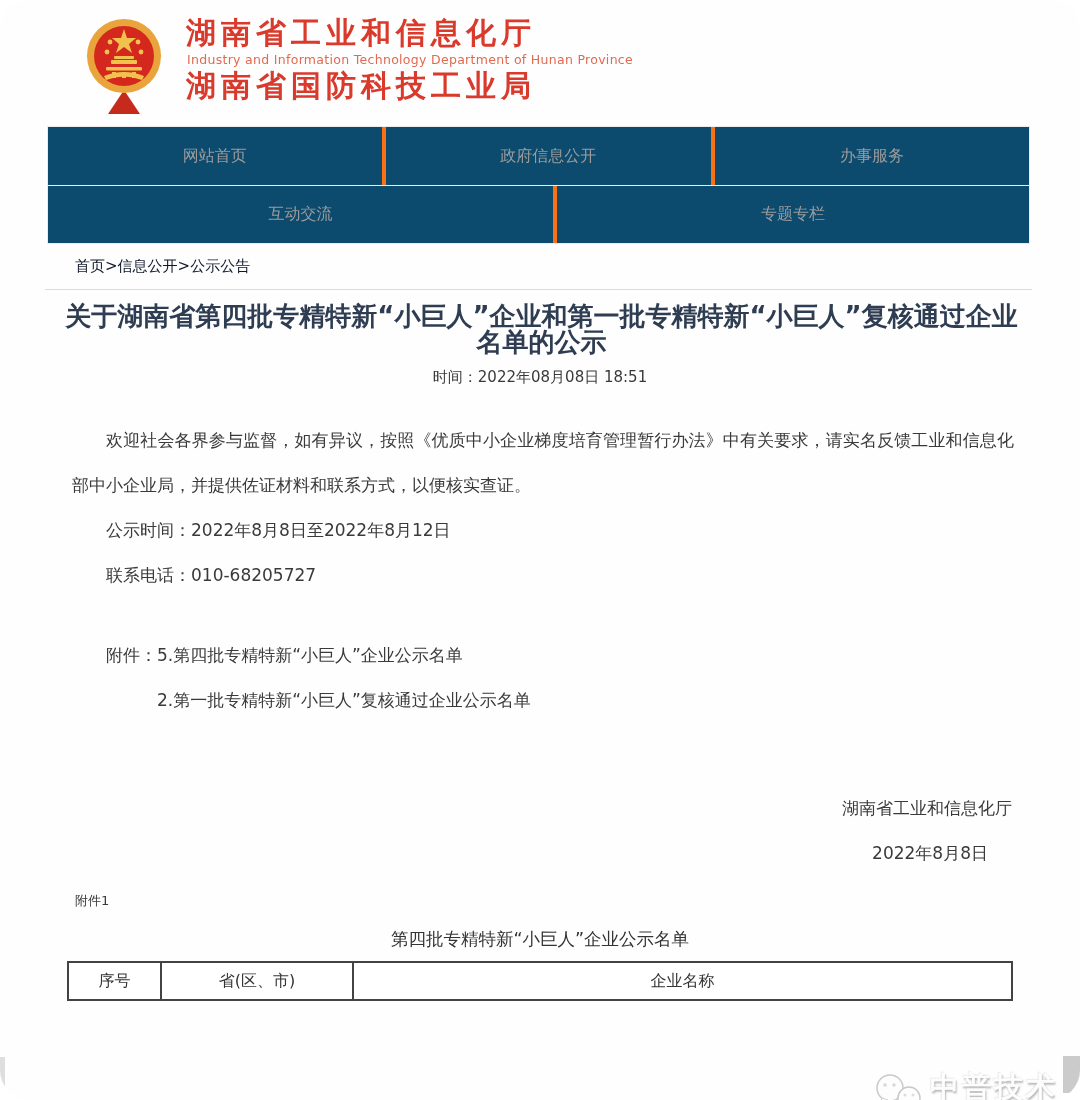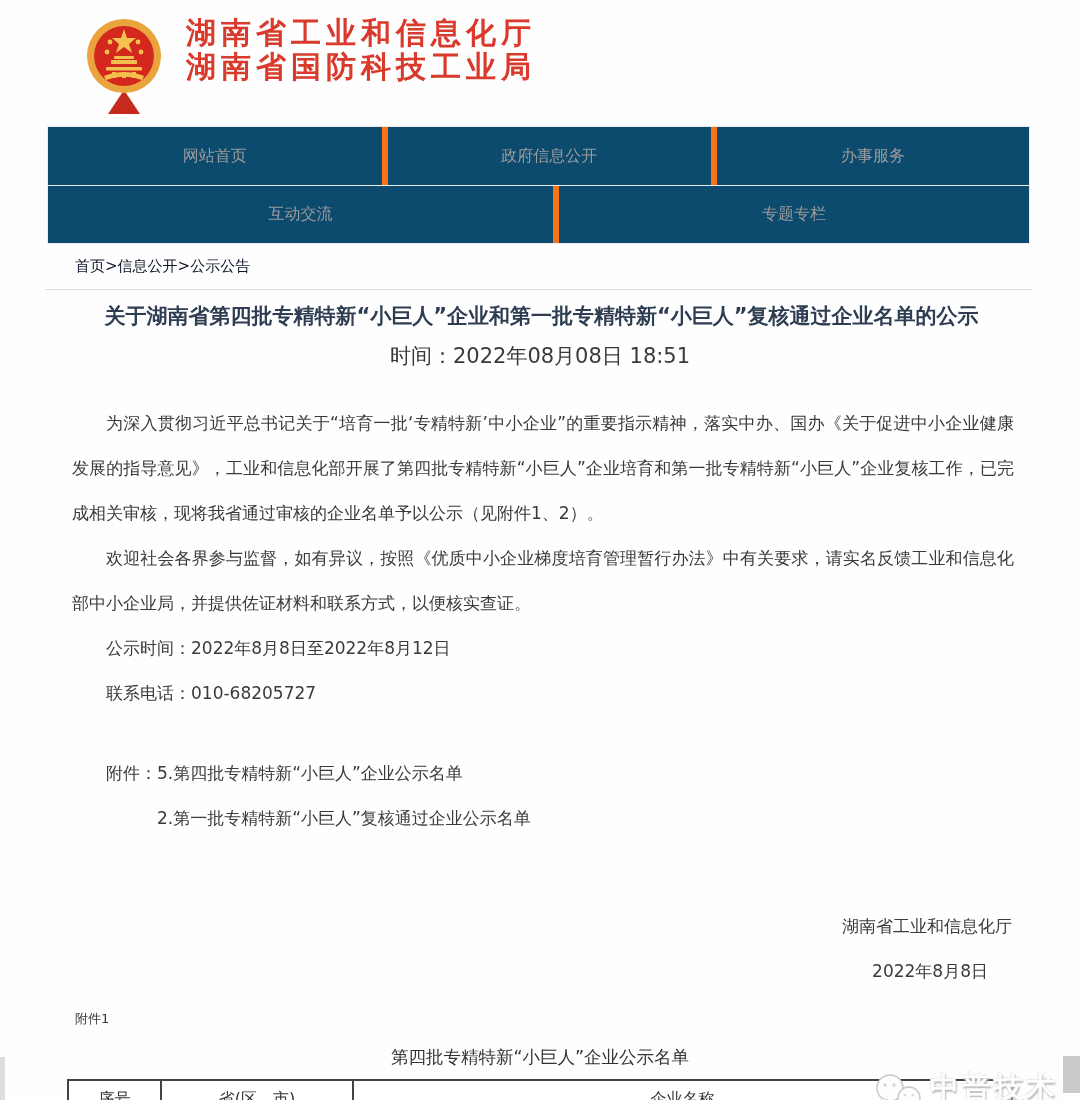--- a/index.html
+++ b/index.html
@@ -2,49 +2,50 @@
 <html><head>
 <meta charset="utf-8">
 <style>
   * { margin:0; padding:0; box-sizing:border-box; }
   html,body { background:#ffffff; }
   .page {
     position:relative; width:1080px; height:1100px;
     background:#fefefe; overflow:hidden;
     font-family:"DejaVu Sans","Liberation Sans",sans-serif;
     color:#3a3a3a;
+    border-radius:30px;
   }
 
   
   .site-header { position:relative; height:126px; }
   .emblem { position:absolute; left:86px; top:12px; width:76px; height:102px; }
   .org-names { position:absolute; left:186px; top:16px; }
   .org-line { font-size:30px; font-weight:bold; color:#d93a2b; letter-spacing:5px; line-height:34px; white-space:nowrap; }
   .org-en { font-size:12.5px; color:#e16a4f; letter-spacing:0.3px; line-height:16px; margin:2px 0 1px 1px; white-space:nowrap; }
 
   
   .main-nav { margin:0 50px 0 47px; border:1px solid #ececec; background:#0c4a6e; }
   .nav-row { display:flex; height:58px; }
   .nav-row + .nav-row { border-top:1px solid #ececec; }
   .nav-cell {
     display:flex; align-items:center; justify-content:center;
     font-size:16px; color:#9c9c9c; cursor:pointer;
   }
-  .nav-cell + .nav-cell { border-left:6px solid #f97316; }
+  .nav-cell + .nav-cell { border-left:4px solid #f97316; }
   .w34 { width:34%; } .w336 { width:33.6%; } .w324 { width:32.4%; }
   .w515 { width:51.5%; } .w485 { width:48.5%; }
 
   
   .breadcrumb { margin:13px 0 0 75px; font-size:15px; color:#0f172a; cursor:pointer; }
   .divider { margin:13px 48px 0 45px; border:none; border-top:1px solid #dcdcdc; height:0; }
   .article-title {
     margin:13px 55px 0 58px; text-align:center;
-    font-size:21px; font-weight:bold; color:#2e3d52; line-height:26px;
+    font-size:26px; font-weight:bold; color:#2e3d52; line-height:26px;
   }
-  .article-time { margin-top:13px; text-align:center; font-size:21px; color:#3a3a3a; }
+  .article-time { margin-top:13px; text-align:center; font-size:15px; color:#3a3a3a; }
 
   
   .article-body {
     margin:31px 66px 0 72px; font-size:17px; line-height:45px;
     color:#3a3a3a; text-align:justify;
   }
   .indent { text-indent:2em; }
   .attach-line2 { padding-left:5em; }
   .sp-s { height:35px; } .sp-m { height:63px; }
   .sig-org { text-align:right; padding-right:2px; }
@@ -91,20 +92,21 @@
       <rect x="25" y="48" width="26" height="4" rx="1" fill="#f2c14e"></rect>
       <rect x="28" y="44" width="20" height="3" rx="1" fill="#f2c14e"></rect>
       <rect x="20" y="55" width="36" height="3.5" rx="1" fill="#f2c14e"></rect>
       <path d="M18 64 Q38 56 58 64 L56 68 Q38 61 20 68 Z" fill="#f2c14e"></path>
       <rect x="26" y="60" width="4" height="6" fill="#f2c14e"></rect>
       <rect x="36" y="60" width="4" height="6" fill="#f2c14e"></rect>
       <rect x="46" y="60" width="4" height="6" fill="#f2c14e"></rect>
     </svg>
     <div class="org-names">
       <div class="org-line">湖南省工业和信息化厅</div>
+      <div class="org-en">Industry and Information Technology Department of Hunan Province</div>
       <div class="org-line">湖南省国防科技工业局</div>
     </div>
   </div>
 
   <div class="main-nav">
     <div class="nav-row">
       <div class="nav-cell w34">网站首页</div>
       <div class="nav-cell w336">政府信息公开</div>
       <div class="nav-cell w324">办事服务</div>
     </div>
@@ -114,21 +116,20 @@
     </div>
   </div>
 
   <div class="breadcrumb">首页&gt;信息公开&gt;公示公告</div>
   <hr class="divider">
 
   <h1 class="article-title">关于湖南省第四批专精特新“小巨人”企业和第一批专精特新“小巨人”复核通过企业名单的公示</h1>
   <div class="article-time">时间：2022年08月08日 18:51</div>
 
   <div class="article-body">
-    <p class="indent">为深入贯彻习近平总书记关于“培育一批‘专精特新’中小企业”的重要指示精神，落实中办、国办《关于促进中小企业健康发展的指导意见》，工业和信息化部开展了第四批专精特新“小巨人”企业培育和第一批专精特新“小巨人”企业复核工作，已完成相关审核，现将我省通过审核的企业名单予以公示（见附件1、2）。</p>
     <p class="indent">欢迎社会各界参与监督，如有异议，按照《优质中小企业梯度培育管理暂行办法》中有关要求，请实名反馈工业和信息化部中小企业局，并提供佐证材料和联系方式，以便核实查证。</p>
     <p class="indent">公示时间：2022年8月8日至2022年8月12日</p>
     <p class="indent">联系电话：010-68205727</p>
     <div class="sp-s"></div>
     <p class="indent"><span>附件：</span><span>5.第四批专精特新“小巨人”企业公示名单</span></p>
     <p class="attach-line2">2.第一批专精特新“小巨人”复核通过企业公示名单</p>
     <div class="sp-m"></div>
     <p class="sig-org">湖南省工业和信息化厅</p>
     <p class="sig-date">2022年8月8日</p>
   </div>

